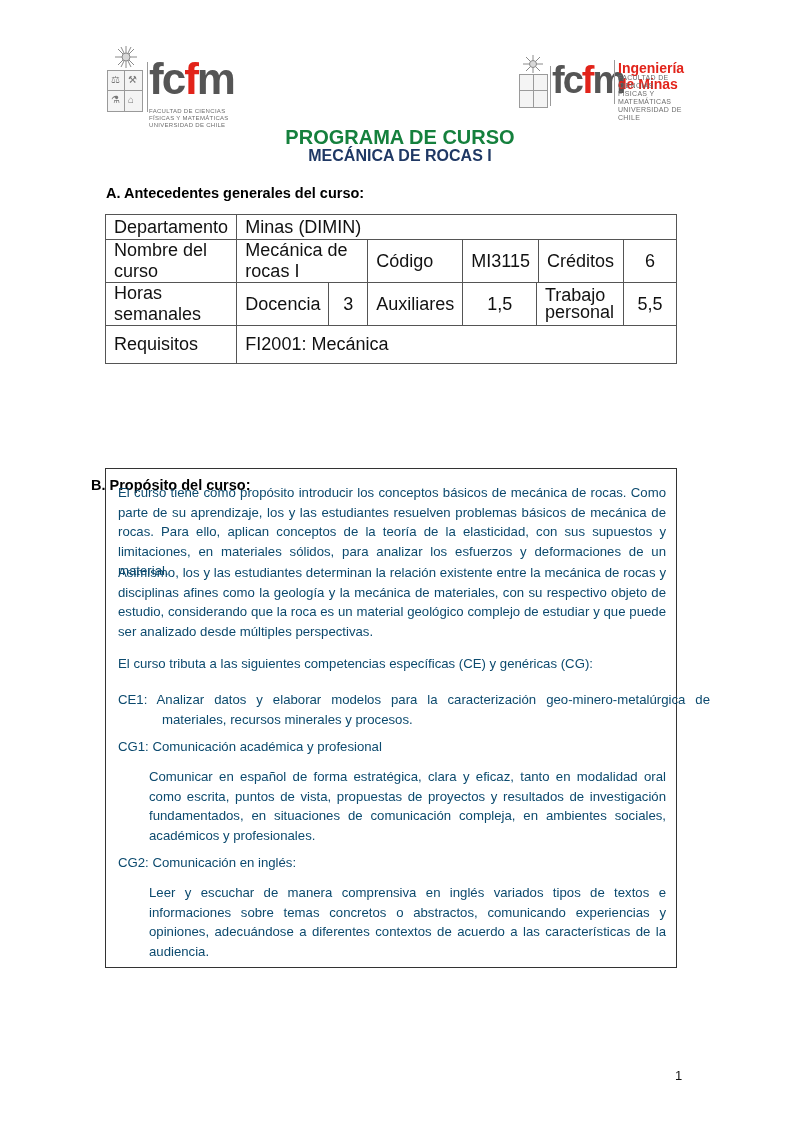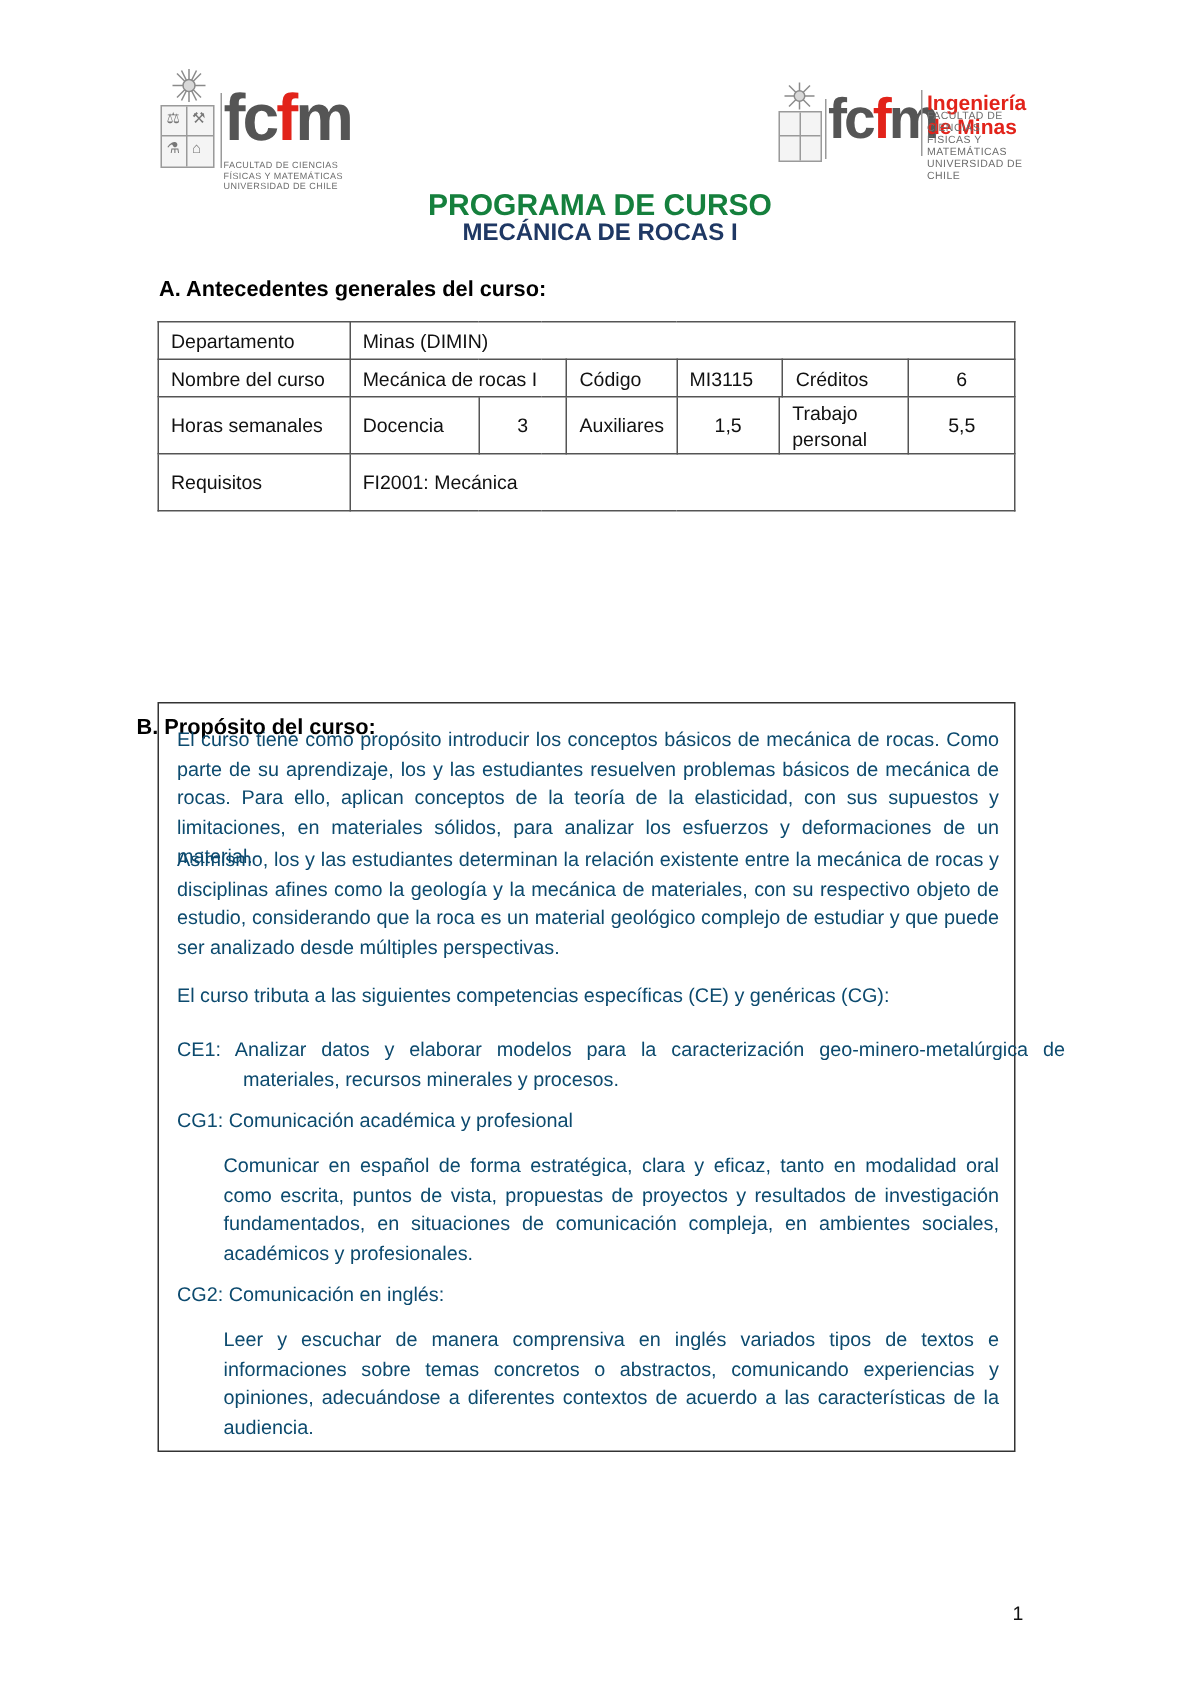--- a/index.html
+++ b/index.html
@@ -13,21 +13,21 @@
   .fcfm { position:absolute; font-family:"Liberation Sans", sans-serif; font-weight:bold; color:#555; letter-spacing:-2px; }
   .fcfm .red { color:#e2231a; }
   .small-caps { position:absolute; font-size:6px; line-height:7px; color:#6d6d6d; letter-spacing:0.3px; }
   .ing { position:absolute; font-size:14px; color:#e2231a; font-weight:bold; }
   .vline { position:absolute; width:1px; background:#9a9a9a; }
 
   .title1 { left:0; width:800px; top:126px; text-align:center; font-weight:bold; font-size:20px; color:#15803d; }
   .title2 { left:0; width:800px; top:147px; text-align:center; font-weight:bold; font-size:16px; color:#1f3864; }
 
   .section { font-weight:bold; font-size:14.5px; color:#000; }
-  table.info { position:absolute; left:105px; top:214px; width:572px; border-collapse:collapse; font-size:13px; }
+  table.info { position:absolute; left:105px; top:214px; width:572px; border-collapse:collapse; font-size:18px; }
   table.info td { border:1px solid #555; padding:0 8px; vertical-align:middle; color:#111; }
   .c { text-align:center; }
   .it { font-style:italic; }
 
   .purpose { position:absolute; left:105px; top:468px; width:572px; height:500px; border:1.3px solid #333; box-sizing:border-box; }
   .p { position:absolute; left:12px; width:548px; font-size:13.2px; line-height:19.6px; text-align:justify; color:#0c4a6e; }
   .hang { padding-left:44px; text-indent:-44px; }
   .indent { left:43px; width:517px; }
   .pagenum { left:675px; top:1068px; font-size:13px; }
 </style>

